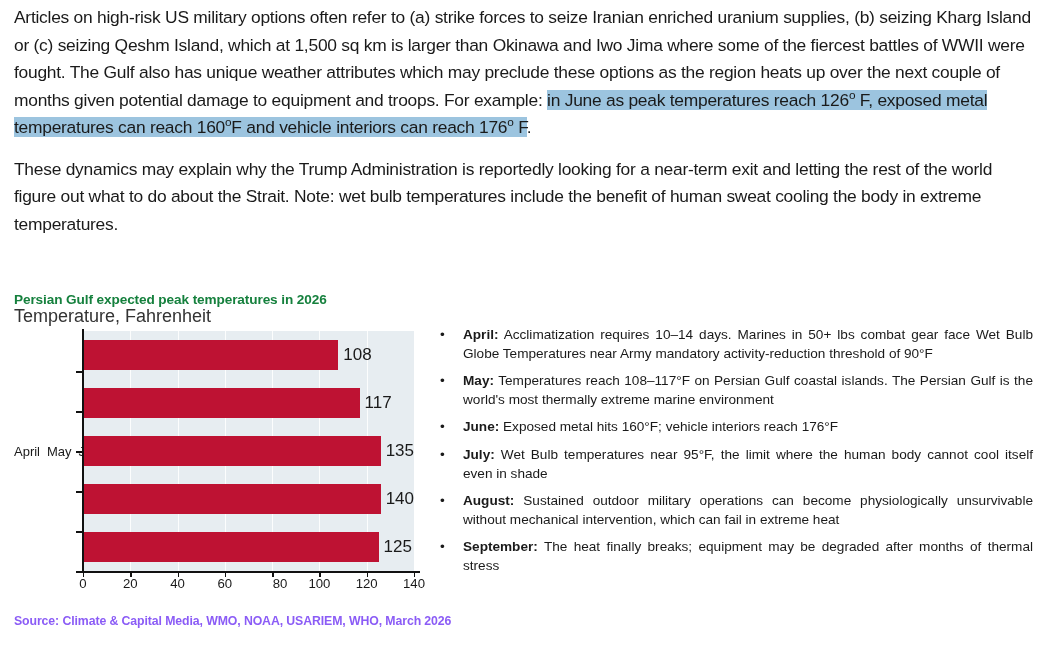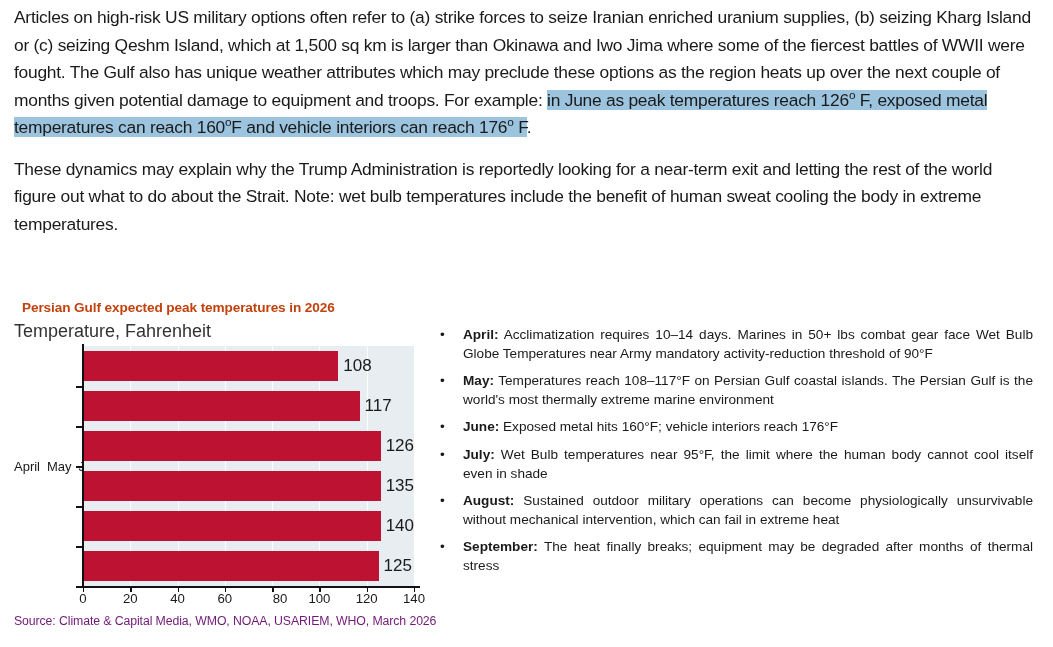--- a/index.html
+++ b/index.html
@@ -57,22 +57,22 @@
     position: absolute;
     left: 14px;
     top: 292px;
     width: 420px;
   }
   #chart-title {
     font-size: 13.6px;
     font-weight: bold;
     line-height: 16px;
     letter-spacing: -0.1px;
-    margin: 8px;
-    color: #c2410c;
+    margin: 0;
+    color: #15803d;
   }
   #chart-subtitle {
     font-size: 18px;
     line-height: 15px;
     margin: 1px 0 0 0;
     color: #333;
   }
 
   #plot-wrap {
     position: relative;
@@ -185,23 +185,24 @@
     top: -4px;
     width: 1.4px;
     height: 5px;
     background: #111;
   }
   #chart-source {
     position: absolute;
     left: 14px;
     top: 614px;
     font-size: 12.3px;
-    color: #701a75;
+    color: #8b5cf6;
     letter-spacing: -0.1px;
     white-space: nowrap;
+    font-weight: bold;
   }
 
   
   #bullets {
     position: absolute;
     left: 437px;
     top: 326px;
     width: 596px;
   }
   .bullet {
@@ -257,24 +258,20 @@
         <div class="gridline" style="left: 331px;"></div>
       </div>
     <div id="bars">
         <div class="bar-row">
           <div class="bar" style="width: 255.343px; background: rgb(190, 18, 51);"></div>
           <span class="bar-value">108</span>
         </div>
         <div class="bar-row">
           <div class="bar" style="width: 276.621px; background: rgb(190, 18, 51);"></div>
           <span class="bar-value">117</span>
-        </div>
-        <div class="bar-row">
-          <div class="bar" style="width: 297.9px; background: rgb(190, 18, 51);"></div>
-          <span class="bar-value">126</span>
         </div>
         <div class="bar-row">
           <div class="bar" style="width: 319.179px; background: rgb(190, 18, 51);"></div>
           <span class="bar-value">135</span>
         </div>
         <div class="bar-row">
           <div class="bar" style="width: 331px; background: rgb(190, 18, 51);"></div>
           <span class="bar-value">140</span>
         </div>
         <div class="bar-row">

